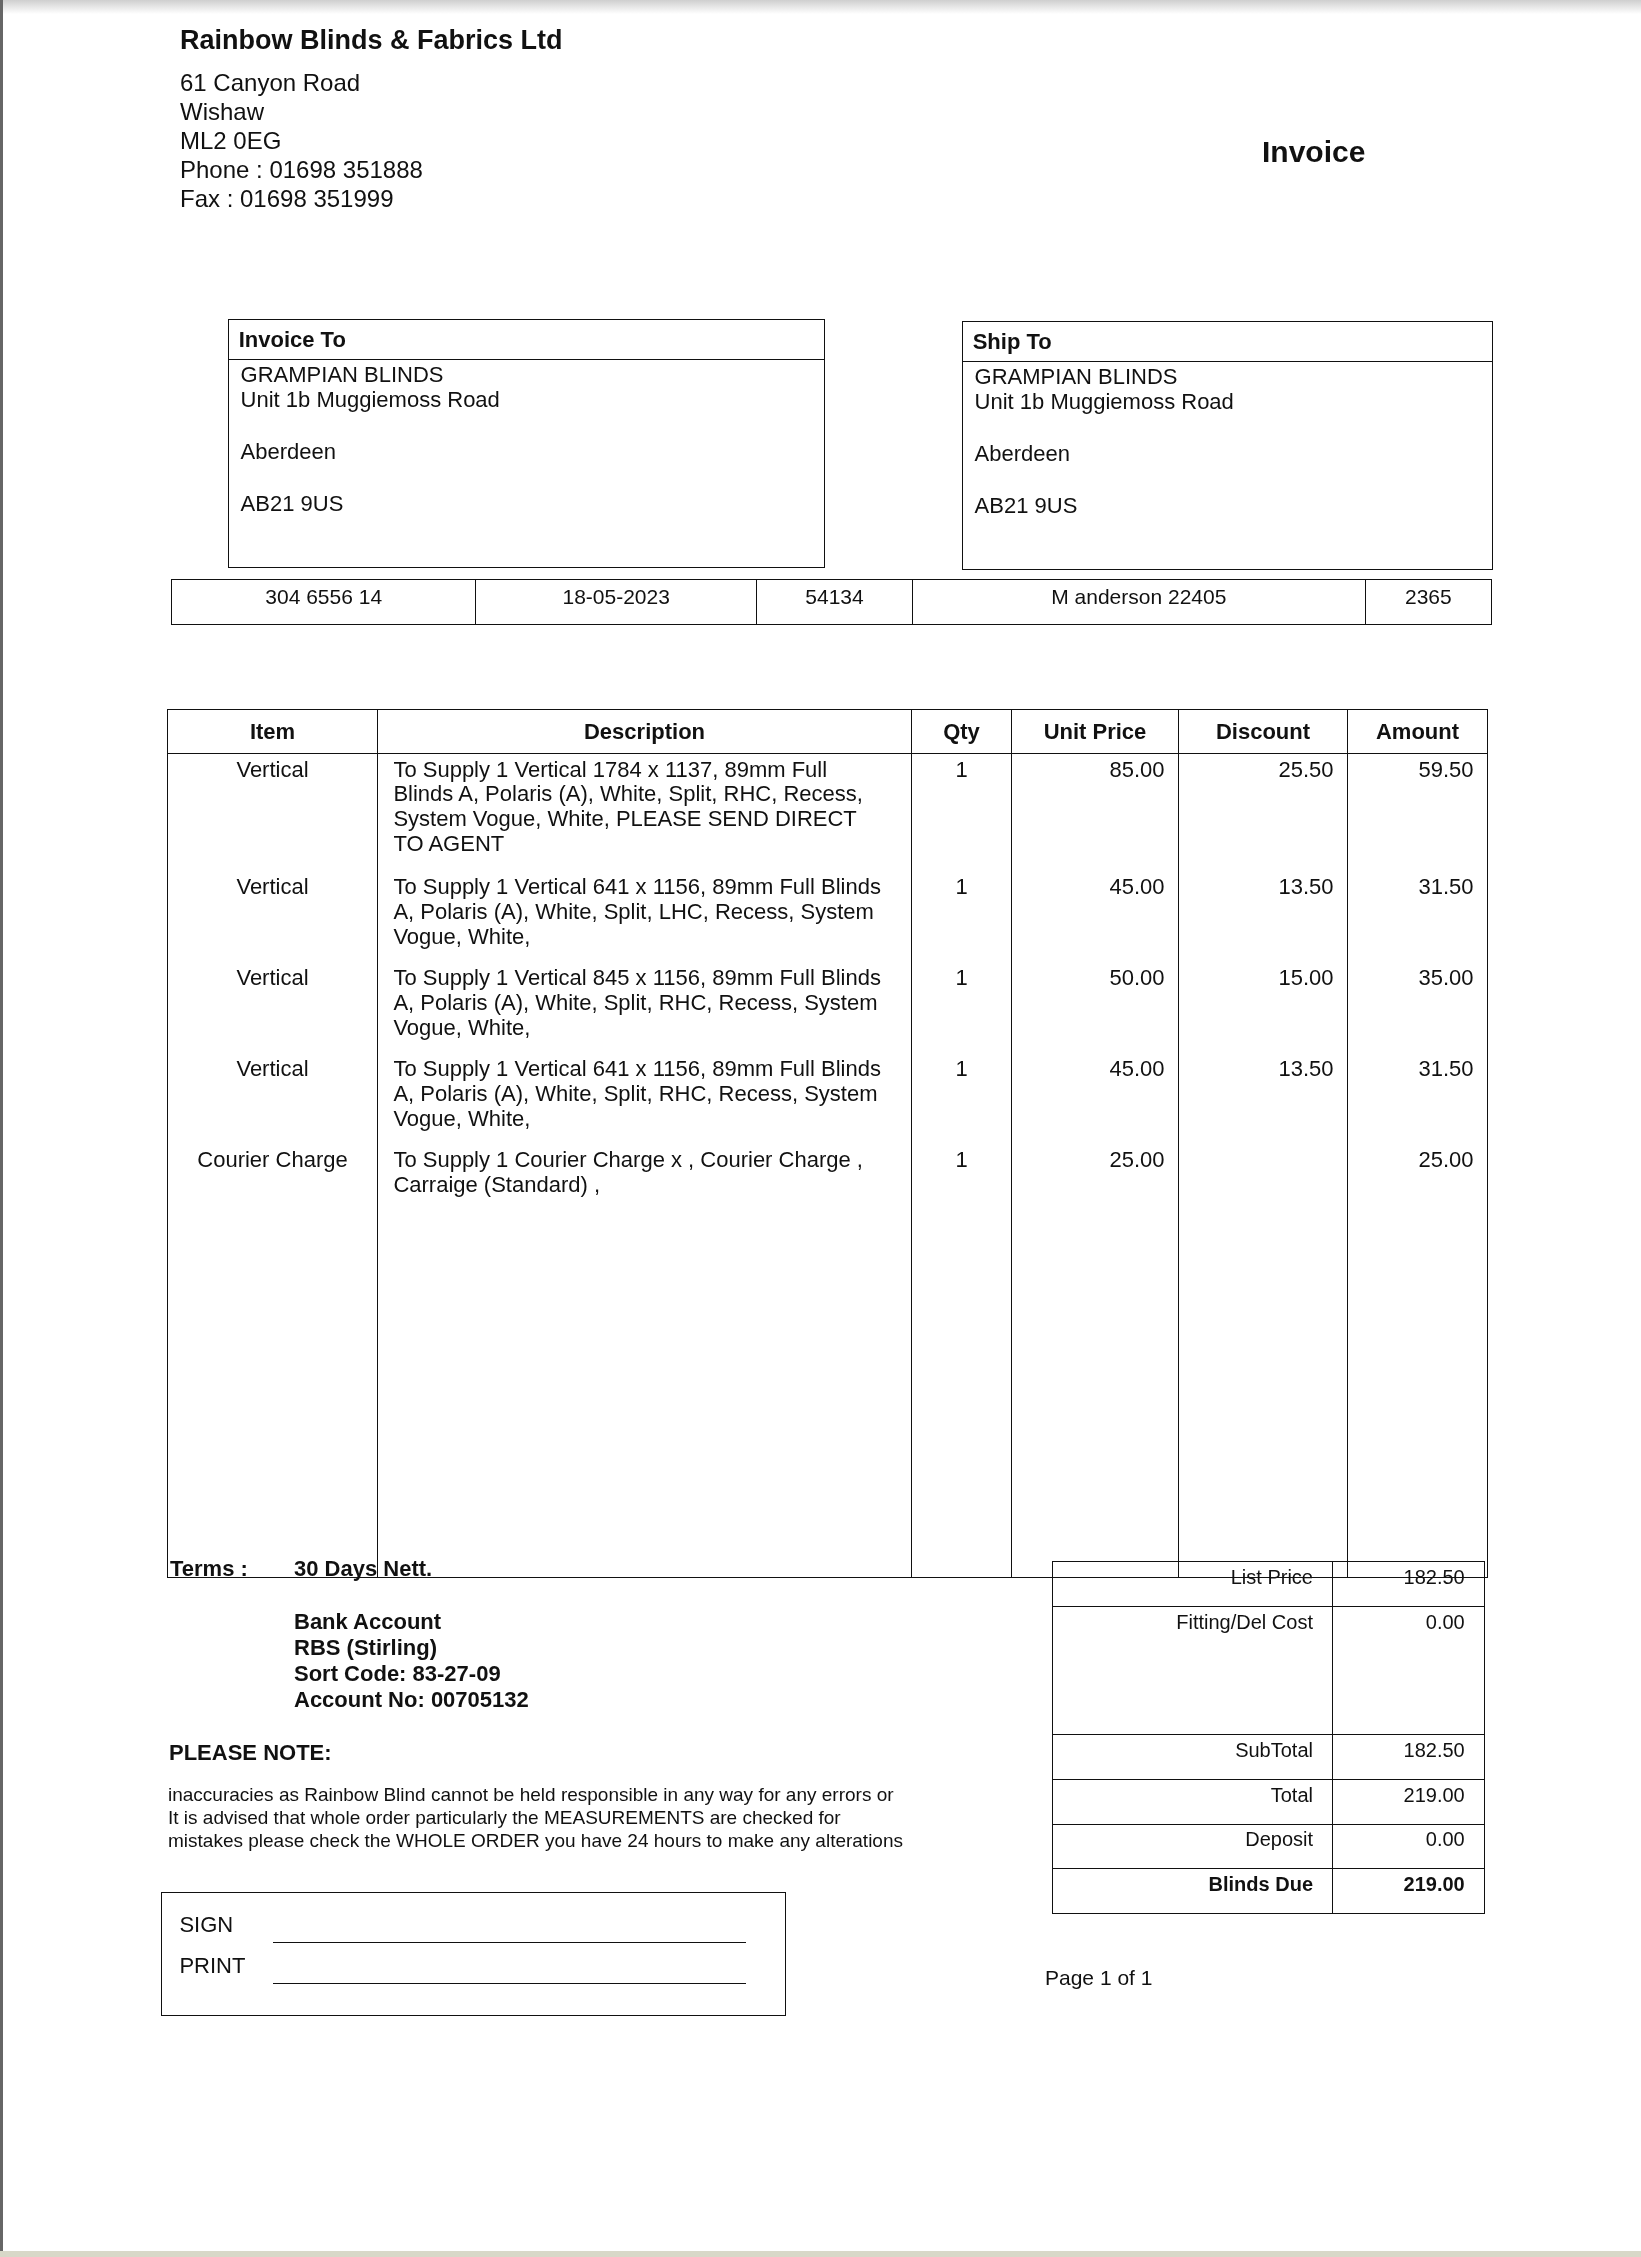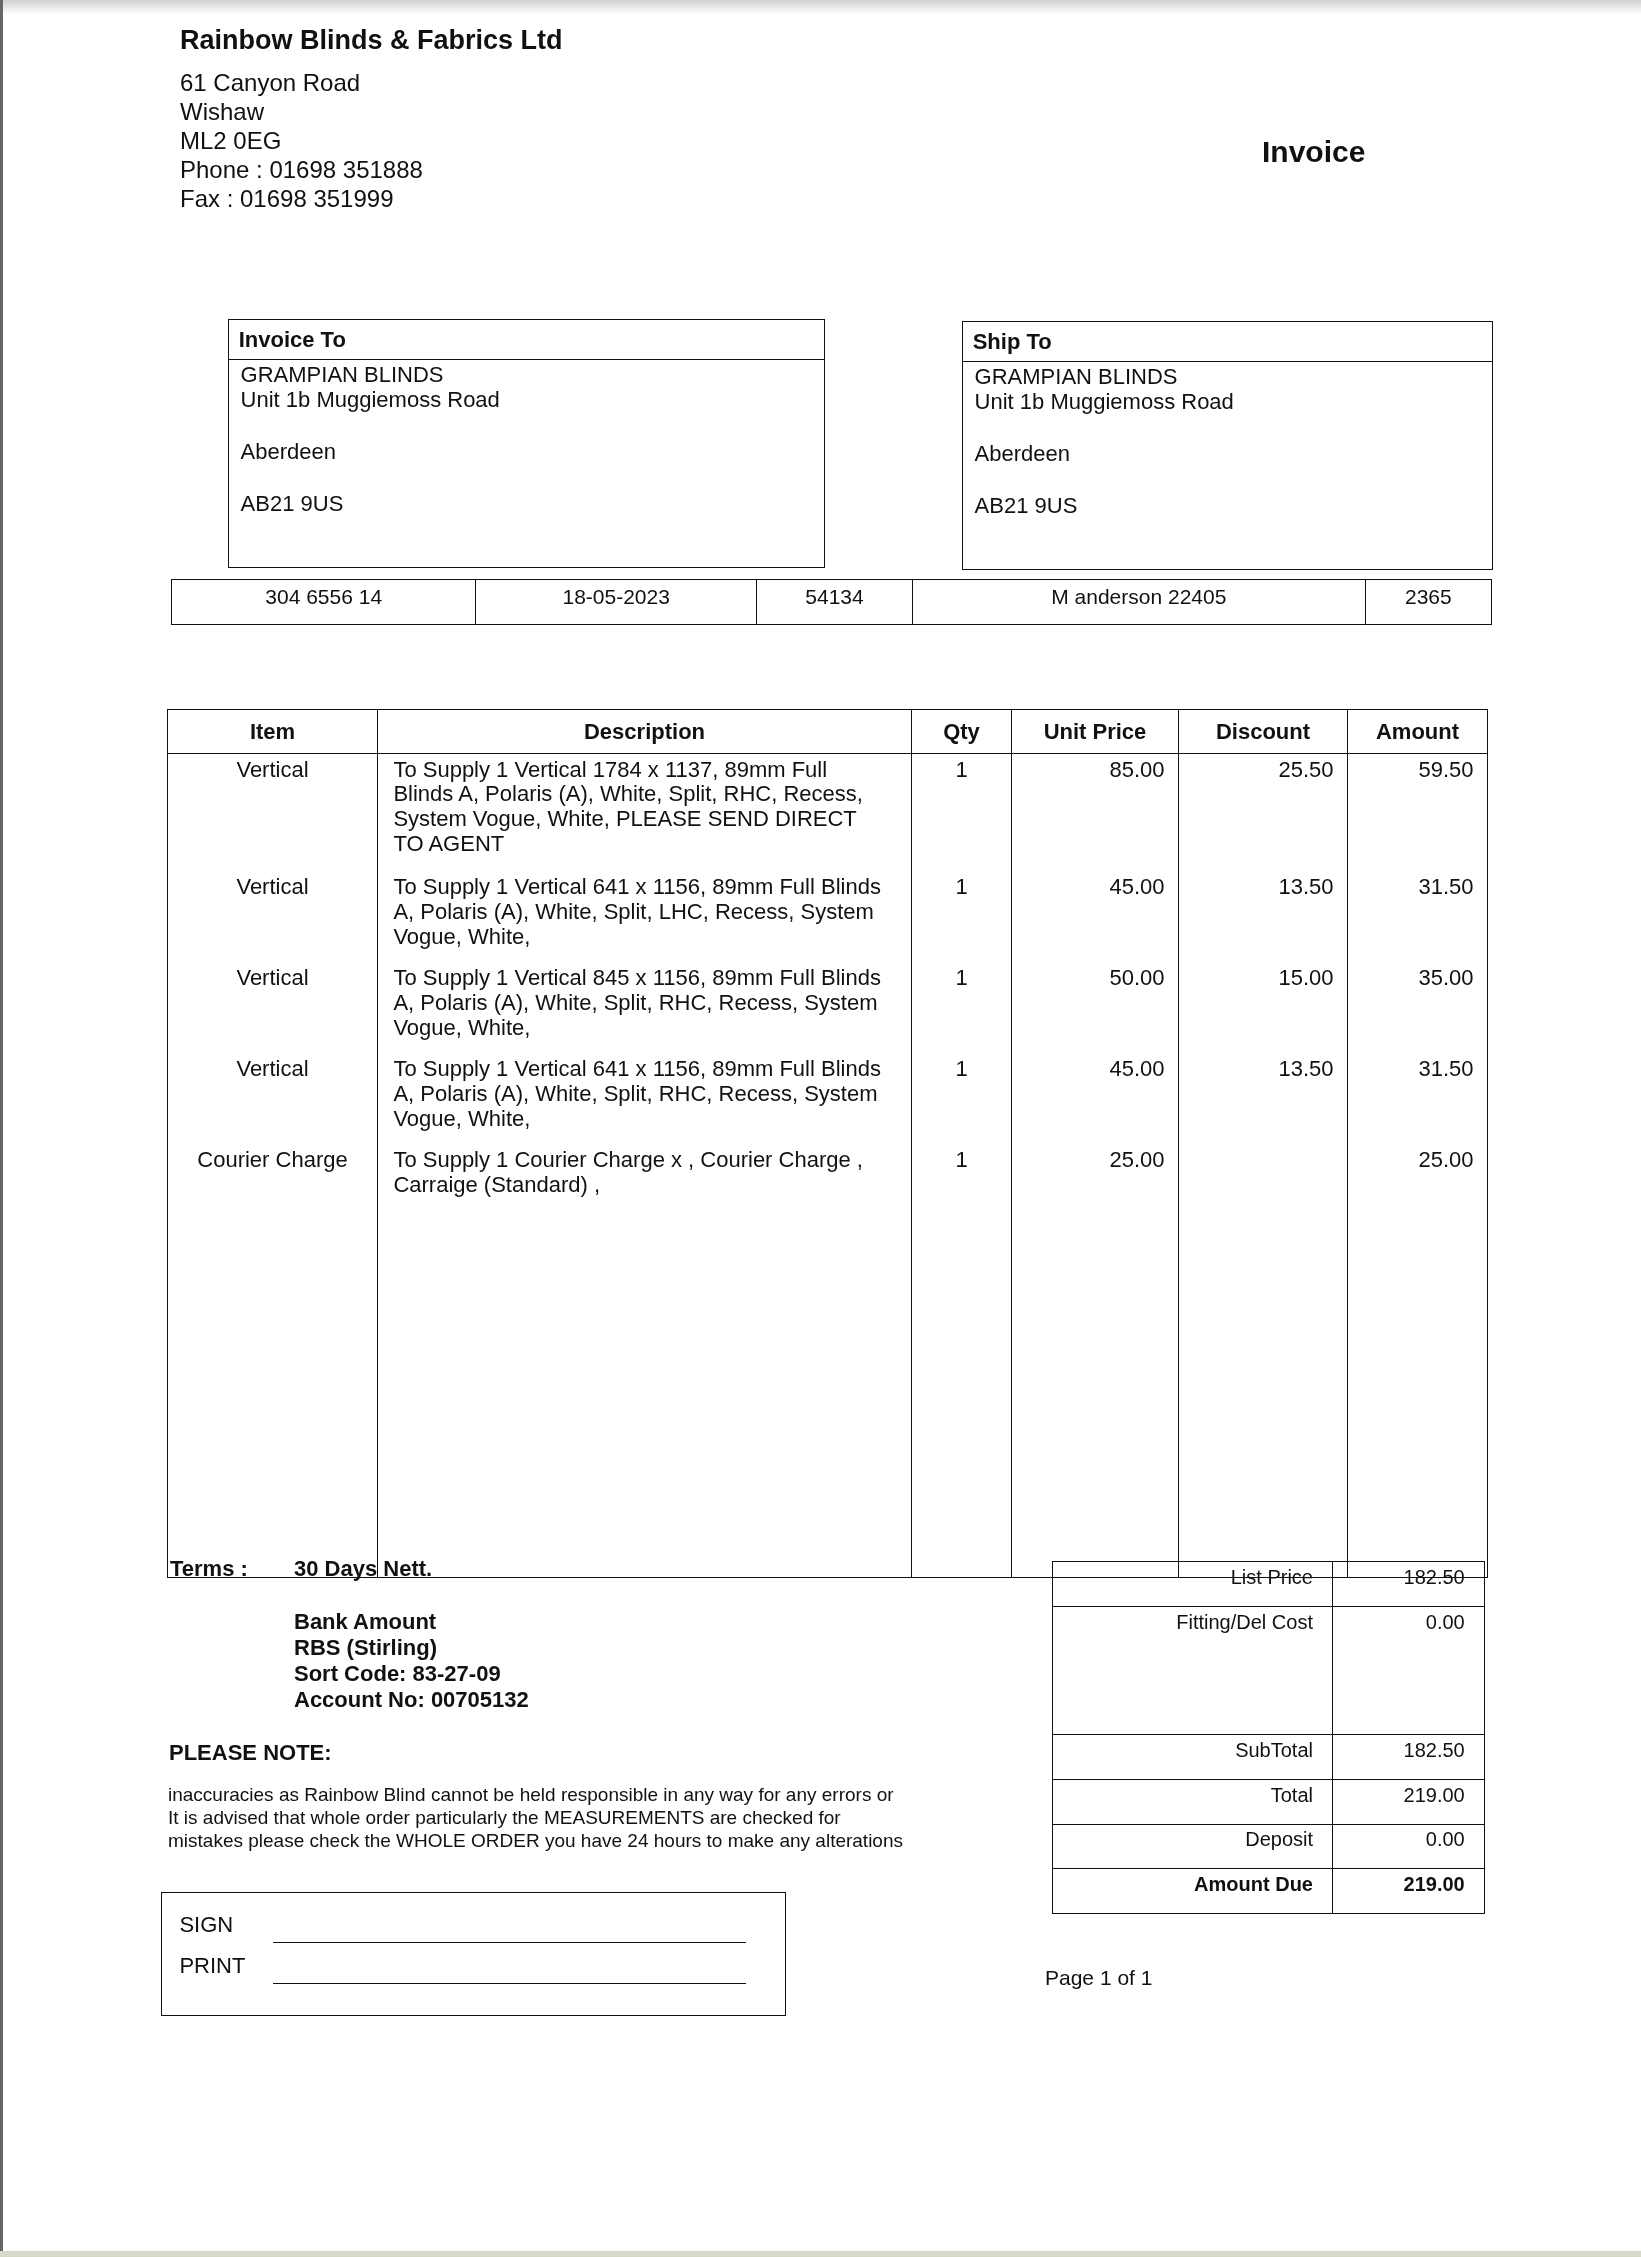--- a/index.html
+++ b/index.html
@@ -171,21 +171,21 @@
         <td></td>
         <td></td>
         <td></td>
   </tr>
 </tbody>
   </table>
 
 <div class="abs terms">Terms :</div>
 <div class="abs terms-value">30 Days Nett.</div>
 <div class="abs bank">
-  <div>Bank Amount</div>
+  <div>Bank Account</div>
   <div>RBS (Stirling)</div>
   <div>Sort Code: 83-27-09</div>
   <div>Account No: 00705132</div>
 </div>
 
 <div class="abs note-title">PLEASE NOTE:</div>
 <div class="abs note-text">
   <div>inaccuracies as Rainbow Blind cannot be held responsible in any way for any errors or</div>
   <div>It is advised that whole order particularly the MEASUREMENTS are checked for</div>
   <div>mistakes please check the WHOLE ORDER you have 24 hours to make any alterations</div>
@@ -207,21 +207,21 @@
   </tr>
   <tr>
     <td class="lbl">Total</td>
     <td class="val">219.00</td>
   </tr>
   <tr>
     <td class="lbl">Deposit</td>
     <td class="val">0.00</td>
   </tr>
   <tr class="bold">
-    <td class="lbl">Amount Due</td>
+    <td class="lbl">Blinds Due</td>
     <td class="val">219.00</td>
   </tr>
 </tbody>
   </table>
 
 <div class="sign-box">
   <div class="sign-label" style="top:19.3px">SIGN</div>
   <div class="sign-line" style="top:49px"></div>
   <div class="sign-label" style="top:60px">PRINT</div>
   <div class="sign-line" style="top:90px"></div>

